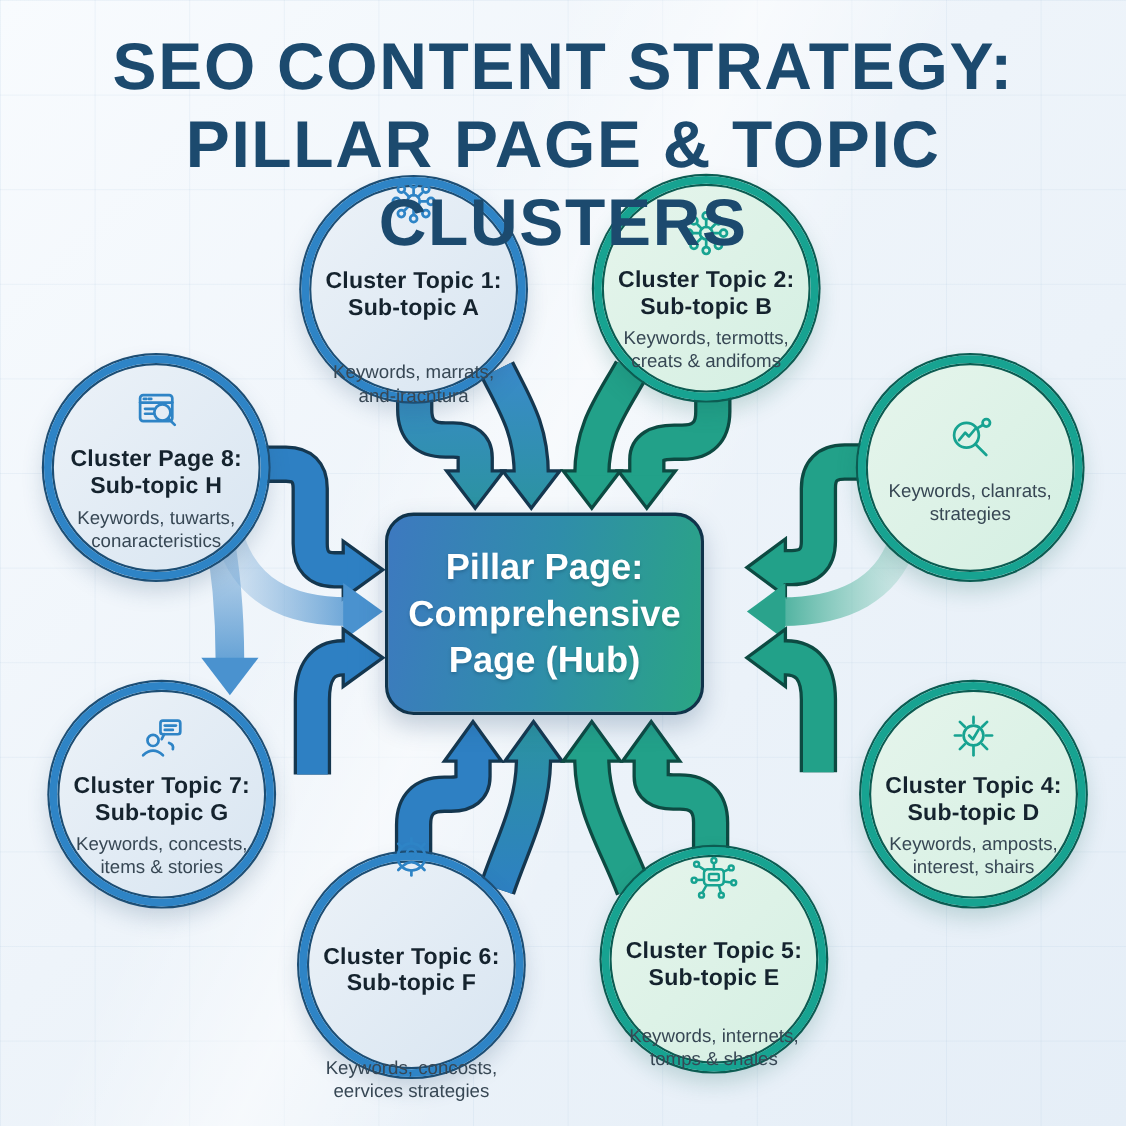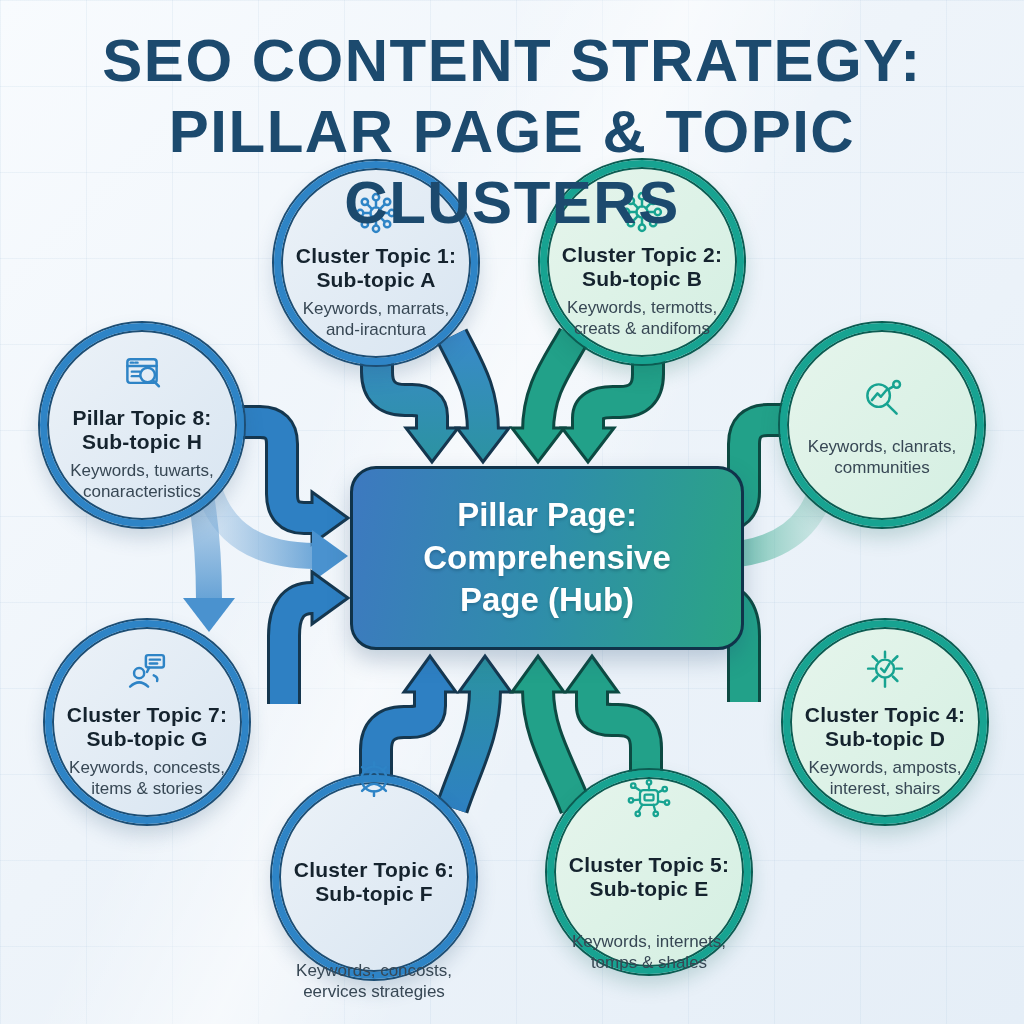--- a/index.html
+++ b/index.html
@@ -20,21 +20,21 @@
     background:linear-gradient(115deg,transparent 34%,rgba(255,255,255,.55) 46%,transparent 58%);
   }
   .title{
     position:absolute;top:26px;left:0;width:100%;z-index:4;
     text-align:center;color:#1c4a6e;font-weight:800;
     font-size:60px;line-height:1.18;letter-spacing:1.5px;
   }
   .title span{display:block;}
   .arrow-layer{position:absolute;inset:0;z-index:1;}
   .hub{
-    position:absolute;left:350px;top:466px;width:394px;height:184px;z-index:2;
+    position:absolute;left:350px;top:466px;width:290px;height:184px;z-index:2;
     border-radius:26px;border:3px solid #10334a;box-sizing:border-box;
     background:linear-gradient(100deg,#3d79c0 0%,#2f8daa 50%,#2aa584 100%);
     display:flex;flex-direction:column;align-items:center;justify-content:center;
     color:#ffffff;font-weight:800;font-size:33px;line-height:1.3;text-align:left;
     box-shadow:0 10px 22px rgba(30,70,110,.25);
     text-shadow:0 2px 3px rgba(0,40,60,.25);
   }
   .hub span{display:block;}
   .circle{
     position:absolute;width:204px;height:204px;border-radius:50%;z-index:3;
@@ -53,21 +53,21 @@
     box-shadow:0 0 0 2px #0c5c52,inset 0 0 0 2px #0c5c52,0 10px 20px rgba(20,100,90,.22);
     color:#17a391;
   }
   .circle .icon{width:54px;height:54px;margin-bottom:4px;}
   .circle .icon svg{width:100%;height:100%;}
   .heading{font-size:21px;font-weight:800;color:#15232e;line-height:1.15;letter-spacing:.2px;}
   .heading span{display:block;}
   .keywords{font-size:17px;color:#374754;line-height:1.2;margin-top:7px;}
   .keywords span{display:block;}
   
-  .pos-1{left:274px;top:161px;}
+  .pos-1{left:274px;top:161px;gap:30px;}
   .pos-2{left:540px;top:160px;}
   .pos-3{left:780px;top:323px;}
   .pos-4{left:783px;top:620px;}
   .pos-5{left:547px;top:770px;gap:24px;}
   .pos-6{left:272px;top:775px;gap:48px;}
   .pos-7{left:45px; top:620px;}
   .pos-8{left:40px; top:323px;}
 </style>
 </head>
 <body>
@@ -257,21 +257,21 @@
       <svg viewBox="0 0 48 48" fill="none" stroke="currentColor" stroke-width="2.2" stroke-linecap="round" stroke-linejoin="round">
         <circle cx="21" cy="21" r="10"></circle>
         <polyline points="15,25 20,19 23,22 28,16"></polyline>
         <line x1="28.5" y1="28.5" x2="37" y2="37"></line>
         <circle cx="37" cy="11" r="3"></circle>
         <line x1="29.5" y1="15.5" x2="34.2" y2="12.8"></line>
       </svg>
     </span>
     <div class="keywords">
       <span>Keywords, clanrats,</span>
-      <span>communities</span>
+      <span>strategies</span>
     </div>
   </div>
 
   <div class="circle teal pos-4">
     <span class="icon">
       <svg viewBox="0 0 48 48" fill="none" stroke="currentColor" stroke-width="2.2" stroke-linecap="round" stroke-linejoin="round">
         <circle cx="24" cy="21" r="8"></circle>
         <polyline points="20.5,21 23.5,24 28,16.5"></polyline>
         <line x1="24" y1="29" x2="24" y2="37"></line>
         <line x1="34" y1="21" x2="39" y2="21"></line>
@@ -379,21 +379,21 @@
         <line x1="11" y1="16" x2="37" y2="16"></line>
         <line x1="14" y1="13" x2="16" y2="13"></line>
           <line x1="18" y1="13" x2="20" y2="13"></line>
         <line x1="15" y1="21" x2="22" y2="21"></line>
           <line x1="15" y1="25" x2="22" y2="25"></line>
         <circle cx="29" cy="24" r="6.5"></circle>
         <line x1="33.8" y1="28.8" x2="39" y2="34"></line>
       </svg>
     </span>
     <div class="heading">
-      <span>Pillar Topic 8:</span>
+      <span>Cluster Page 8:</span>
       <span>Sub-topic H</span>
     </div>
     <div class="keywords">
       <span>Keywords, tuwarts,</span>
       <span>conaracteristics</span>
     </div>
   </div>
 </div>
 
 </body></html>

